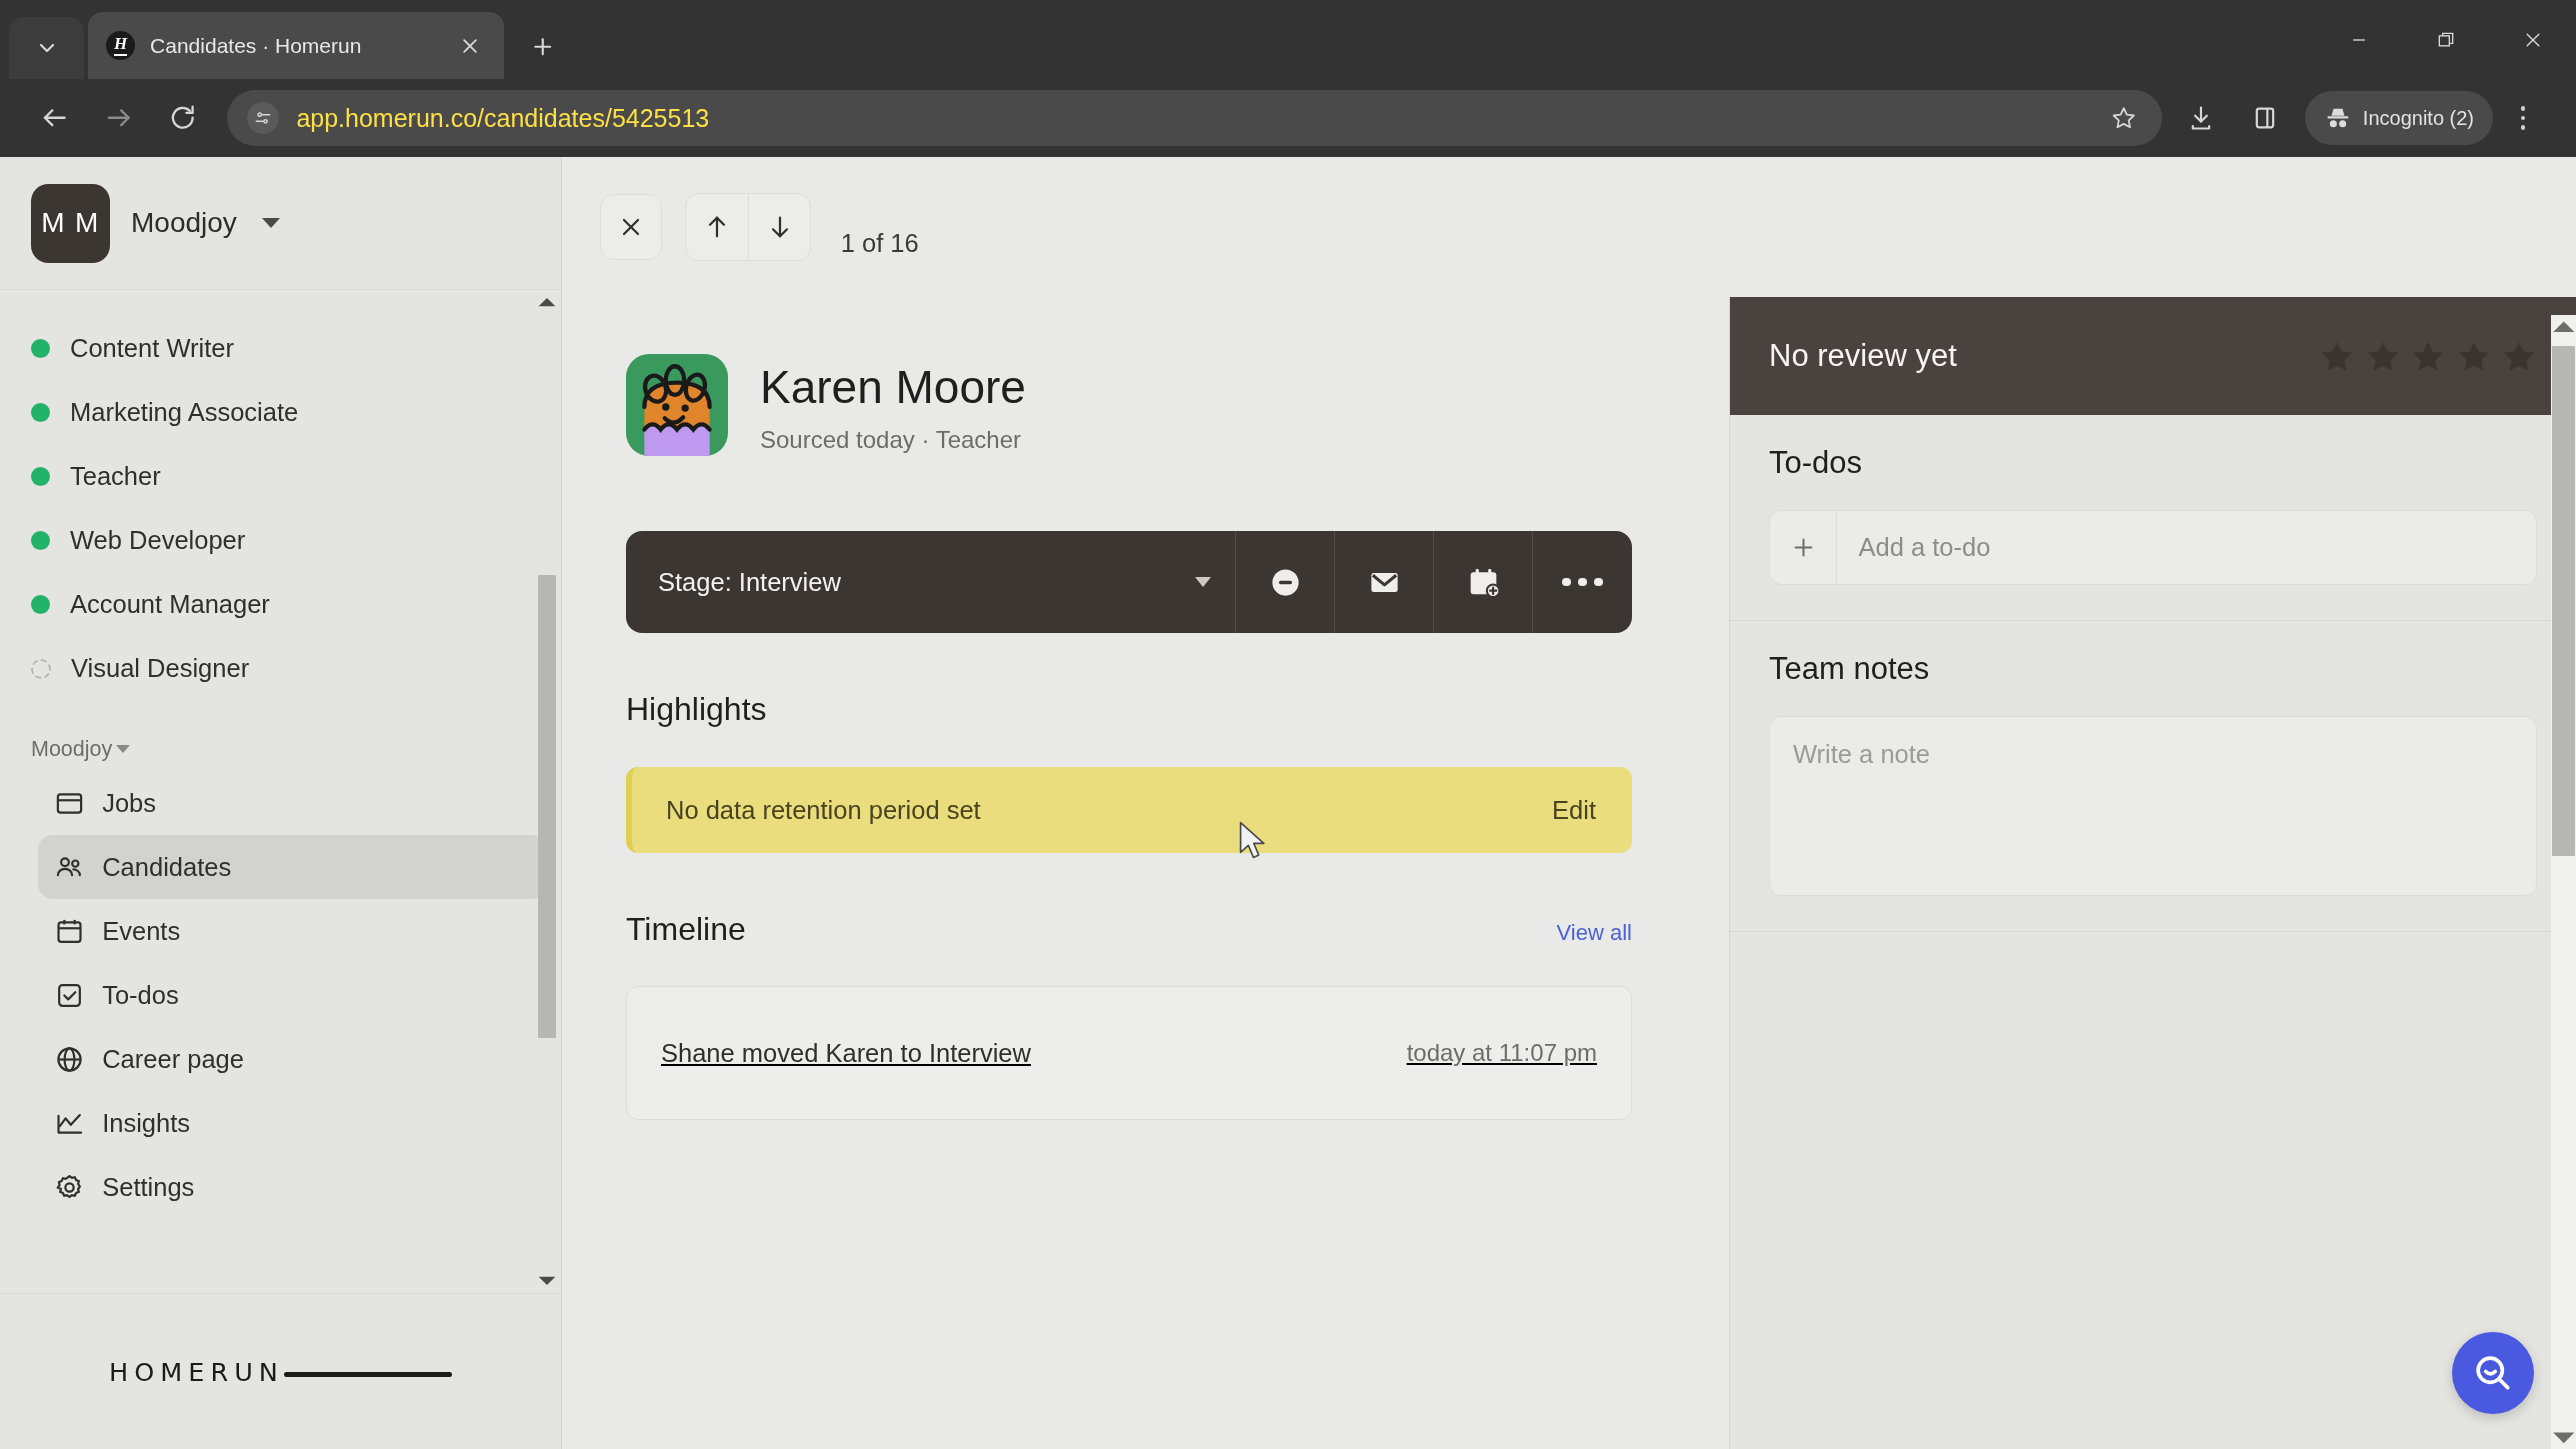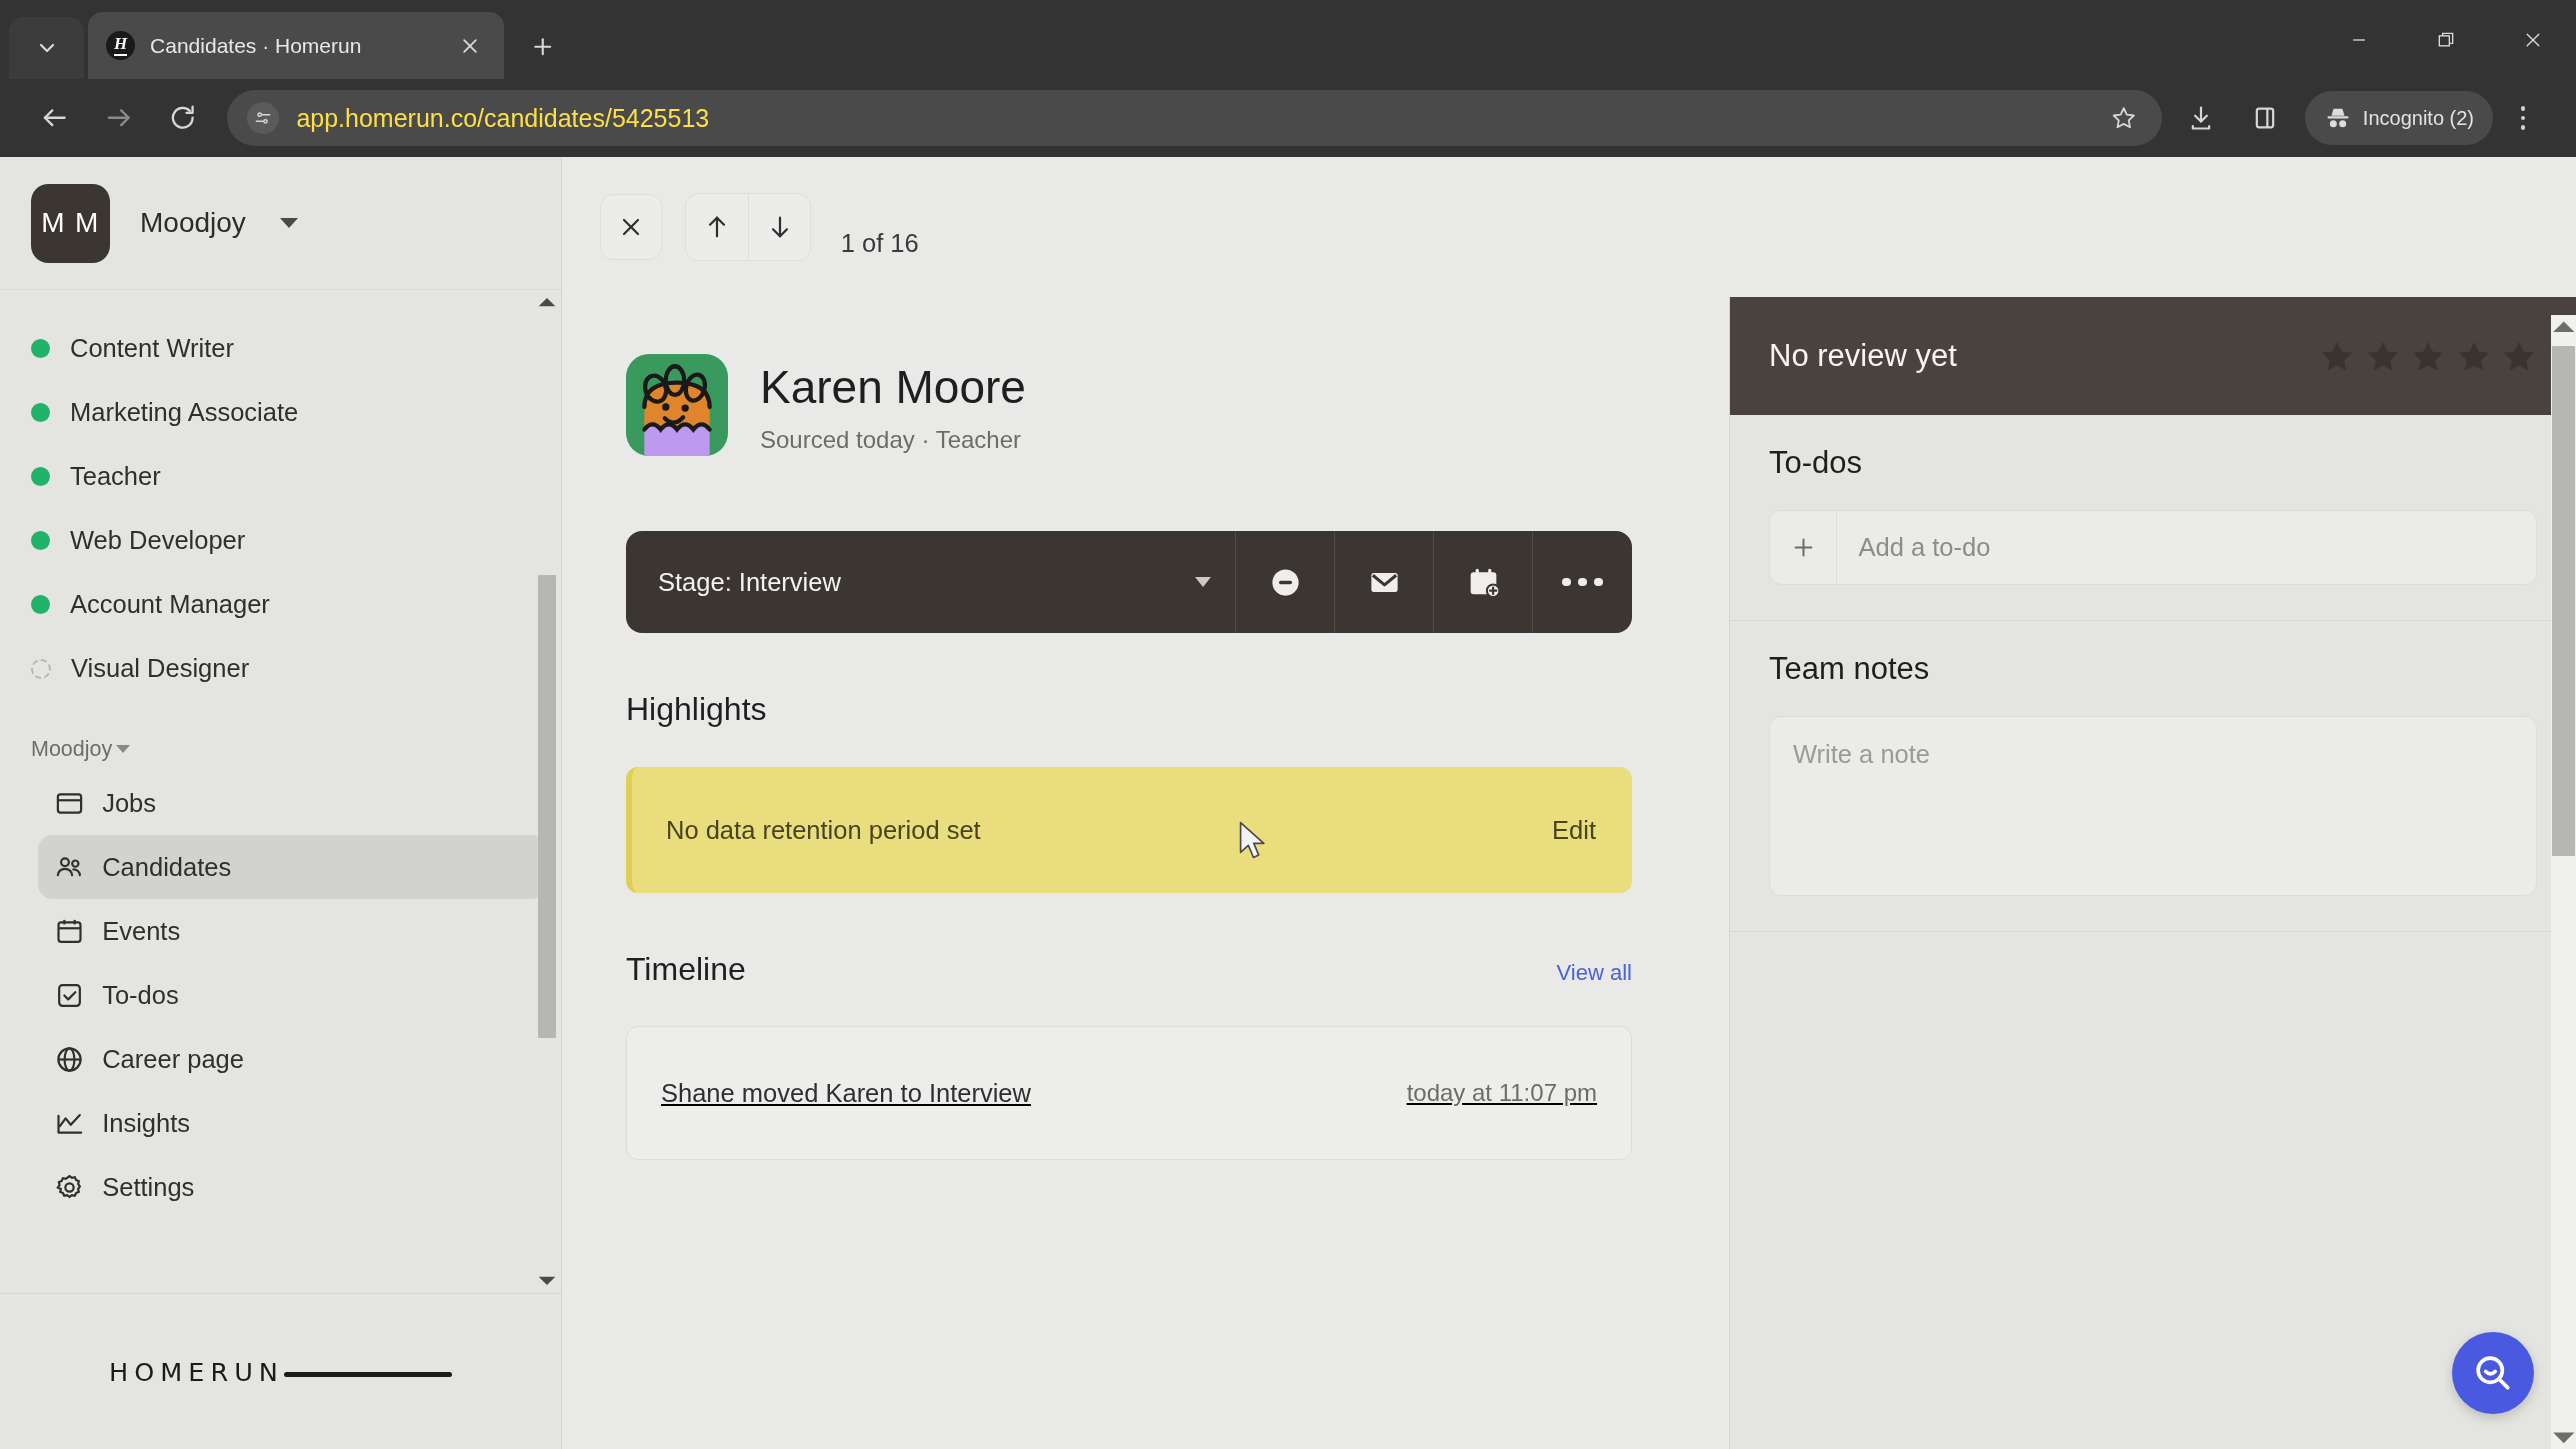--- a/index.html
+++ b/index.html
@@ -84,21 +84,21 @@
   .app { display: flex; width: 2576px; height: 1292px; background: #e5e5e3; }
 
   
   .sidebar {
     width: 562px; flex: none; background: #e4e5e1;
     display: flex; flex-direction: column; position: relative;
     border-right: 1.3px solid #d5d6d2;
   }
   .org-header {
     height: 133px; display: flex; align-items: center;
-    padding-left: 31px; gap: 30px; flex: none;
+    padding-left: 31px; gap: 21px; flex: none;
     border-bottom: 1.3px solid #d8d9d5;
   }
   .org-avatar {
     width: 79px; height: 79px; border-radius: 17.4px; background: #3c3632;
     display: flex; align-items: center; justify-content: center; flex: none;
   }
   .org-avatar span { color: #fff; font-size: 28px; letter-spacing: 1.3px; }
   .org-name { font-size: 28px; color: #2c2c2c; }
   .caret-down { width: 0; height: 0; border-left: 9.4px solid transparent; border-right: 9.4px solid transparent; border-top: 10.7px solid #4a4a4a; display: inline-block; margin-left: 4px; }
   .caret-down.small { border-left-width: 7.4px; border-right-width: 7.4px; border-top-width: 8.7px; border-top-color: #8a8a85; }
@@ -190,21 +190,21 @@
   .stage-action svg { width: 35px; height: 35px; }
   .dots-h { display: flex; gap: 7.4px; }
   .dots-h i { width: 8.7px; height: 8.7px; background: #f0eeec; border-radius: 50%; display: block; }
 
   .sec-title { font-size: 32px; color: #1f1f1f; margin-top: 58px; }
   .sec-head { display: flex; align-items: baseline; justify-content: space-between; width: 1006px; margin-top: 58px; }
   .sec-head .sec-title { margin-top: 0; }
   .view-all { font-size: 22px; color: #4a62d8; }
 
   .highlight-banner {
-    margin-top: 39px; width: 1006px; height: 126px; background: #e9dd7e;
+    margin-top: 39px; width: 1006px; height: 86px; background: #e9dd7e;
     border-radius: 12px; display: flex; align-items: center;
     justify-content: space-between; padding: 0 36px 0 34px;
     border-left: 6.7px solid #e0cf53;
   }
   .highlight-banner .txt { font-size: 25.5px; color: #4a4320; }
   .highlight-banner .edit { font-size: 25.5px; color: #4a4320; }
 
   .timeline-card {
     margin-top: 38px; width: 1006px; background: #ededeb;
     border: 1.3px solid #dcdcd9; border-radius: 12px;

